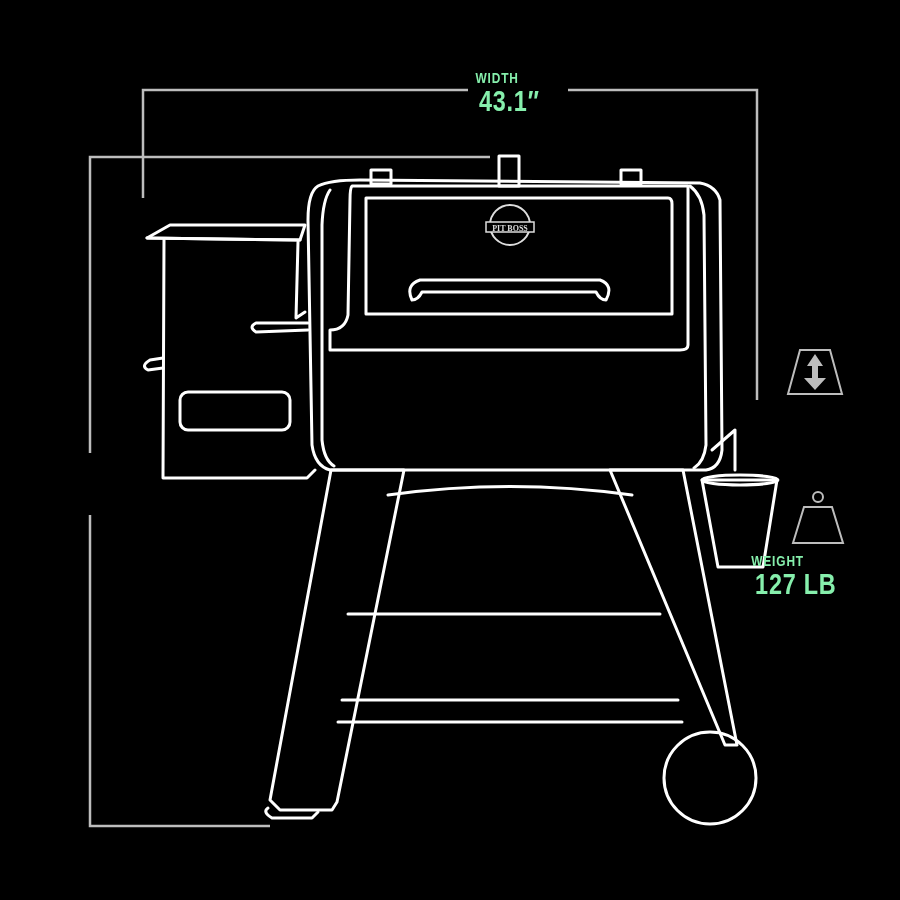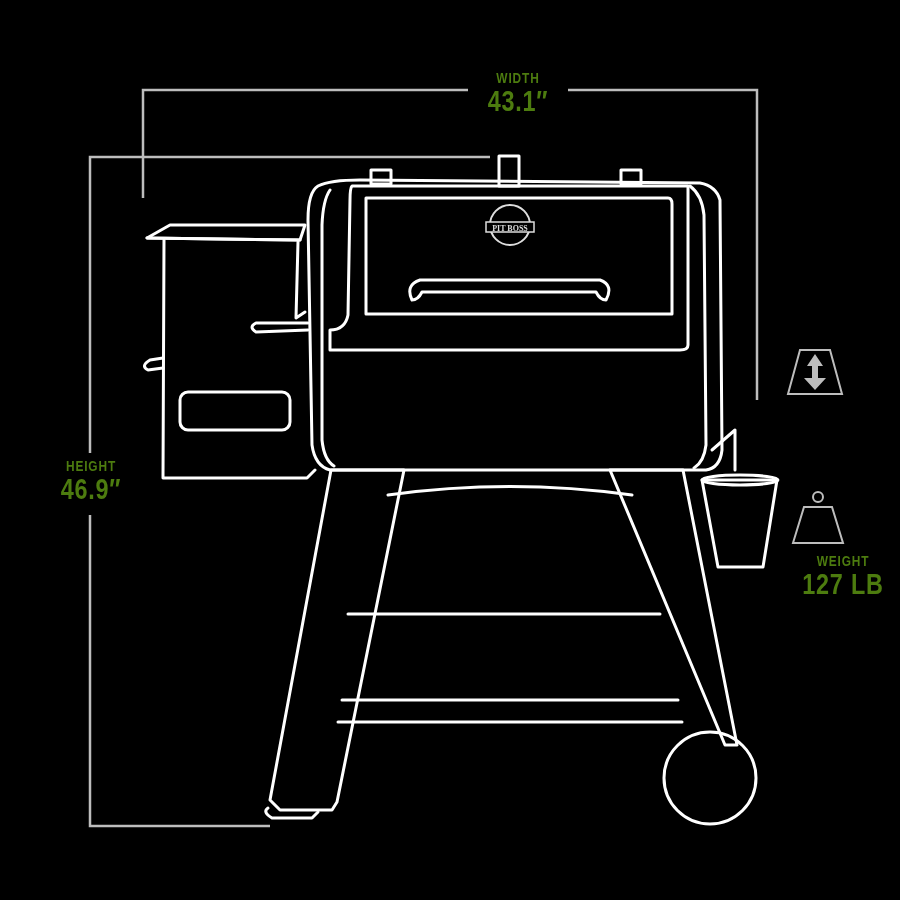--- a/index.html
+++ b/index.html
@@ -1,18 +1,18 @@
 <!DOCTYPE html>
 <html><head>
   <meta charset="utf-8">
   <style>
     html, body { margin: 0; padding: 0; background: #000; }
     body { width: 900px; height: 900px; overflow: hidden; position: relative; font-family: "DejaVu Sans Condensed", "DejaVu Sans", sans-serif; }
     #stage { position: absolute; left: 0; top: 0; width: 900px; height: 900px; }
-    .dim { position: absolute; text-align: center; color: #4d7c0f; letter-spacing: 1px; }
+    .dim { position: absolute; text-align: left; color: #86efac; letter-spacing: 1px; }
     .dim .lbl { font-family: "Liberation Sans Narrow", "Liberation Sans", sans-serif; font-size: 14px; font-weight: bold; transform: scaleX(0.85); display: block; }
     .dim .val { font-family: "Liberation Sans Narrow", "Liberation Sans", sans-serif; font-size: 30px; font-weight: bold; transform: scaleX(0.78); display: block; line-height: 30px; }
   </style>
 </head>
 <body>
 
 <div id="stage">
 
   <svg width="900" height="900" viewBox="0 0 900 900" style="position:absolute;left:0;top:0">
 
@@ -80,23 +80,19 @@
       <circle cx="818" cy="497" r="5" fill="none" stroke="#bdbdbd" stroke-width="2"></circle>
       <polygon points="804,507 832,507 843,543 793,543" fill="none" stroke="#bdbdbd" stroke-width="2"></polygon>
     </g>
   </svg>
 
   <div class="dim" style="left:468px;top:70px;width:100px;">
     <span class="lbl">WIDTH</span>
     <span class="val">43.1″</span>
   </div>
 
-  <div class="dim" style="left:46px;top:458px;width:90px;">
-    <span class="lbl">HEIGHT</span>
-    <span class="val">46.9″</span>
-  </div>
 
 
-  <div class="dim" style="left:788px;top:553px;width:110px;">
+  <div class="dim" style="left:743px;top:553px;width:110px;">
     <span class="lbl">WEIGHT</span>
     <span class="val">127 LB</span>
   </div>
 </div>
 
 </body></html>

